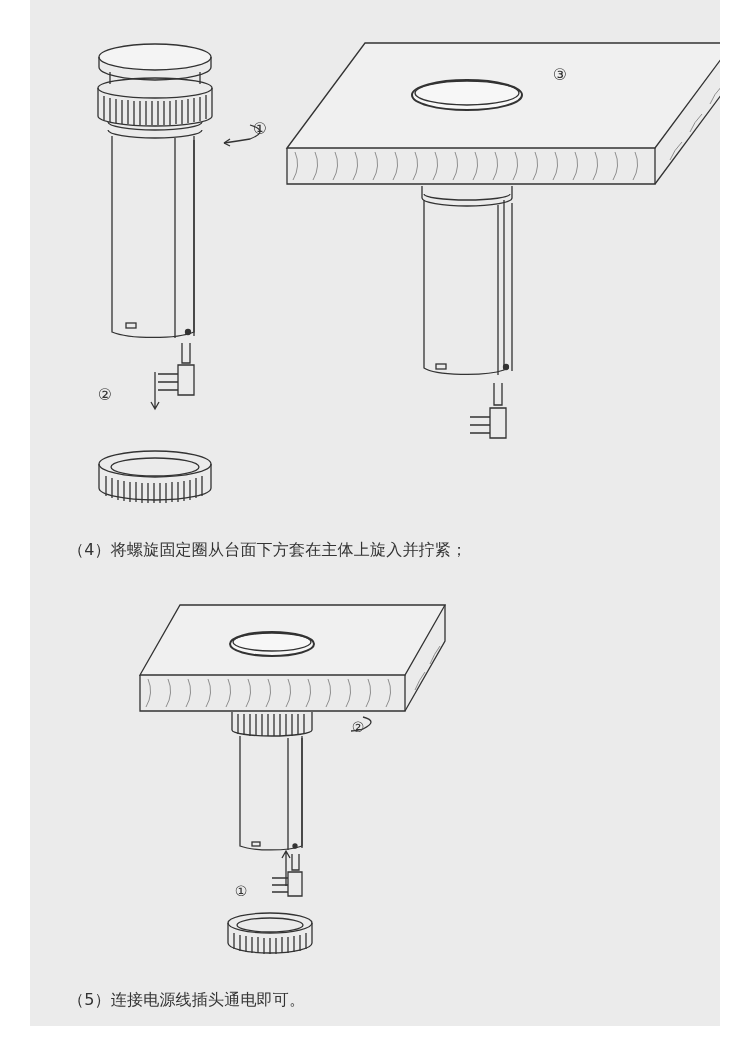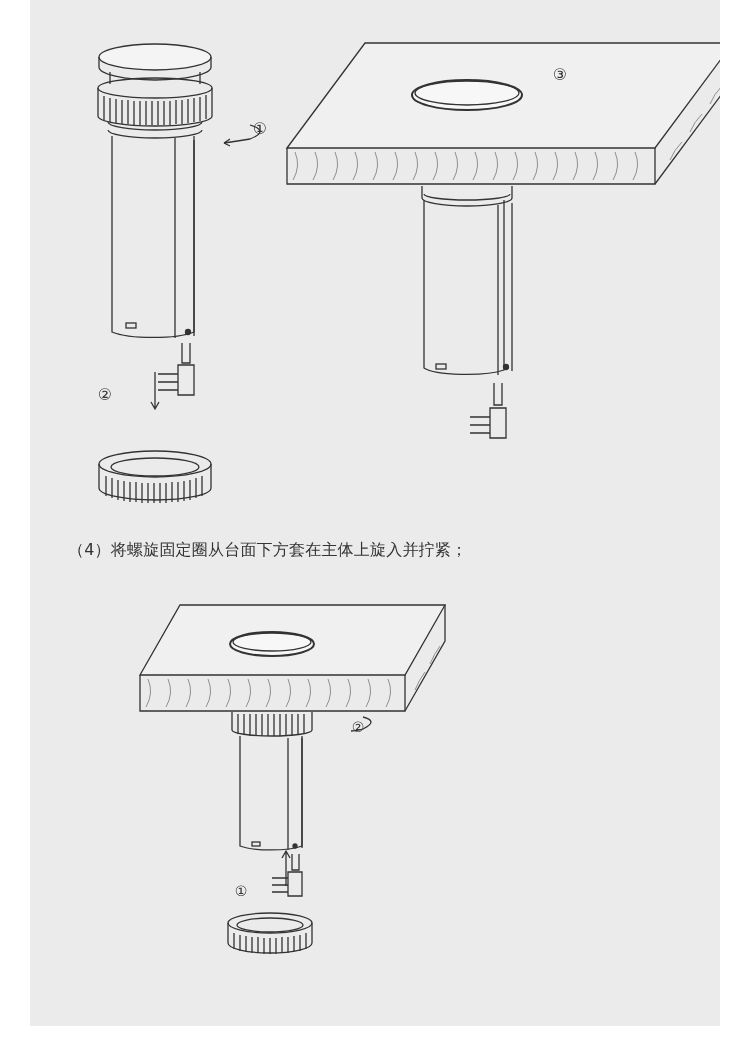--- a/index.html
+++ b/index.html
@@ -126,13 +126,14 @@
         <path d="M198 333 v20 a42 10 0 0 0 84 0 v-20"></path>
         <path d="M204 343 v16 M210 345 v16 M216 346 v16 M222 347 v16 M228 347 v16 M234 348 v16 M240 348 v16 M246 348 v16 M252 347 v16 M258 347 v16 M264 346 v16 M270 345 v16 M276 343 v16"></path>
       </g>
     </g>
     <g font-size="14" fill="#333" text-anchor="middle">
       <text x="211" y="306">①</text>
       <text x="328" y="142">②</text>
     </g>
   </svg>
 
+  <div class="caption cap5">（5）连接电源线插头通电即可。</div>
 </div>
 
 </body></html>

